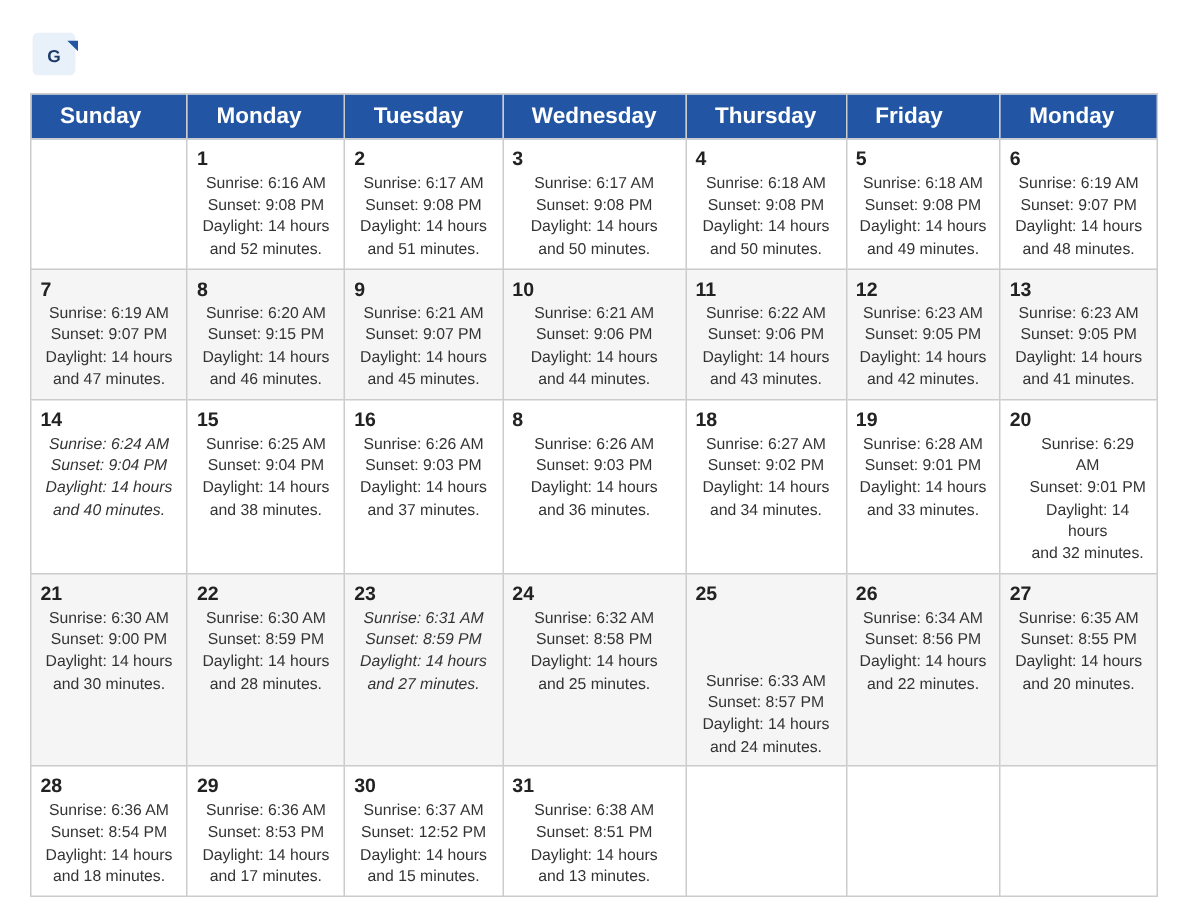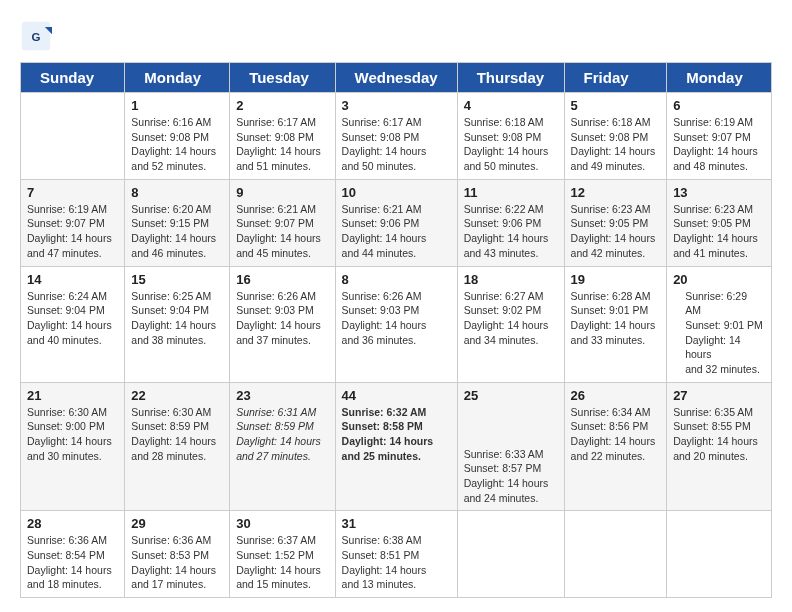--- a/index.html
+++ b/index.html
@@ -73,20 +73,21 @@
     .day-num {
       font-size: 13px;
       font-weight: bold;
       color: #222;
       margin-bottom: 2px;
     }
     .day-info {
       color: #333;
       font-size: 10.5px;
       line-height: 1.4;
+      text-align: center;
     }
     .empty {
       background: #fff !important;
     }
   </style>
 </head>
 <body>
 
 <div class="header">
   <div class="logo">
@@ -211,21 +212,21 @@
           <div class="day-num">13</div>
           <div class="day-info" style="white-space: pre-line;">Sunrise: 6:23 AM
 Sunset: 9:05 PM
 Daylight: 14 hours
 and 41 minutes.</div>
         </td>
       </tr>
       <tr>
         <td>
           <div class="day-num">14</div>
-          <div class="day-info" style="white-space: pre-line;">Sunrise: 6:24 AM
+          <div class="day-info" style="white-space: pre-line; font-style: italic;">Sunrise: 6:24 AM
 Sunset: 9:04 PM
 Daylight: 14 hours
 and 40 minutes.</div>
         </td>
         <td>
           <div class="day-num">15</div>
           <div class="day-info" style="white-space: pre-line;">Sunrise: 6:25 AM
 Sunset: 9:04 PM
 Daylight: 14 hours
 and 38 minutes.</div>
@@ -282,22 +283,22 @@
 and 28 minutes.</div>
         </td>
         <td>
           <div class="day-num">23</div>
           <div class="day-info" style="white-space: pre-line; font-style: italic;">Sunrise: 6:31 AM
 Sunset: 8:59 PM
 Daylight: 14 hours
 and 27 minutes.</div>
         </td>
         <td>
-          <div class="day-num">44</div>
-          <div class="day-info" style="white-space: pre-line; font-weight: bold;">Sunrise: 6:32 AM
+          <div class="day-num">24</div>
+          <div class="day-info" style="white-space: pre-line;">Sunrise: 6:32 AM
 Sunset: 8:58 PM
 Daylight: 14 hours
 and 25 minutes.</div>
         </td>
         <td>
           <div class="day-num">25</div>
           <div class="day-info" style="white-space: pre-line; margin-top: 44px;">Sunrise: 6:33 AM
 Sunset: 8:57 PM
 Daylight: 14 hours
 and 24 minutes.</div>
@@ -328,21 +329,21 @@
         <td>
           <div class="day-num">29</div>
           <div class="day-info" style="white-space: pre-line;">Sunrise: 6:36 AM
 Sunset: 8:53 PM
 Daylight: 14 hours
 and 17 minutes.</div>
         </td>
         <td>
           <div class="day-num">30</div>
           <div class="day-info" style="white-space: pre-line;">Sunrise: 6:37 AM
-Sunset: 1:52 PM
+Sunset: 12:52 PM
 Daylight: 14 hours
 and 15 minutes.</div>
         </td>
         <td>
           <div class="day-num">31</div>
           <div class="day-info" style="white-space: pre-line;">Sunrise: 6:38 AM
 Sunset: 8:51 PM
 Daylight: 14 hours
 and 13 minutes.</div>
         </td>

